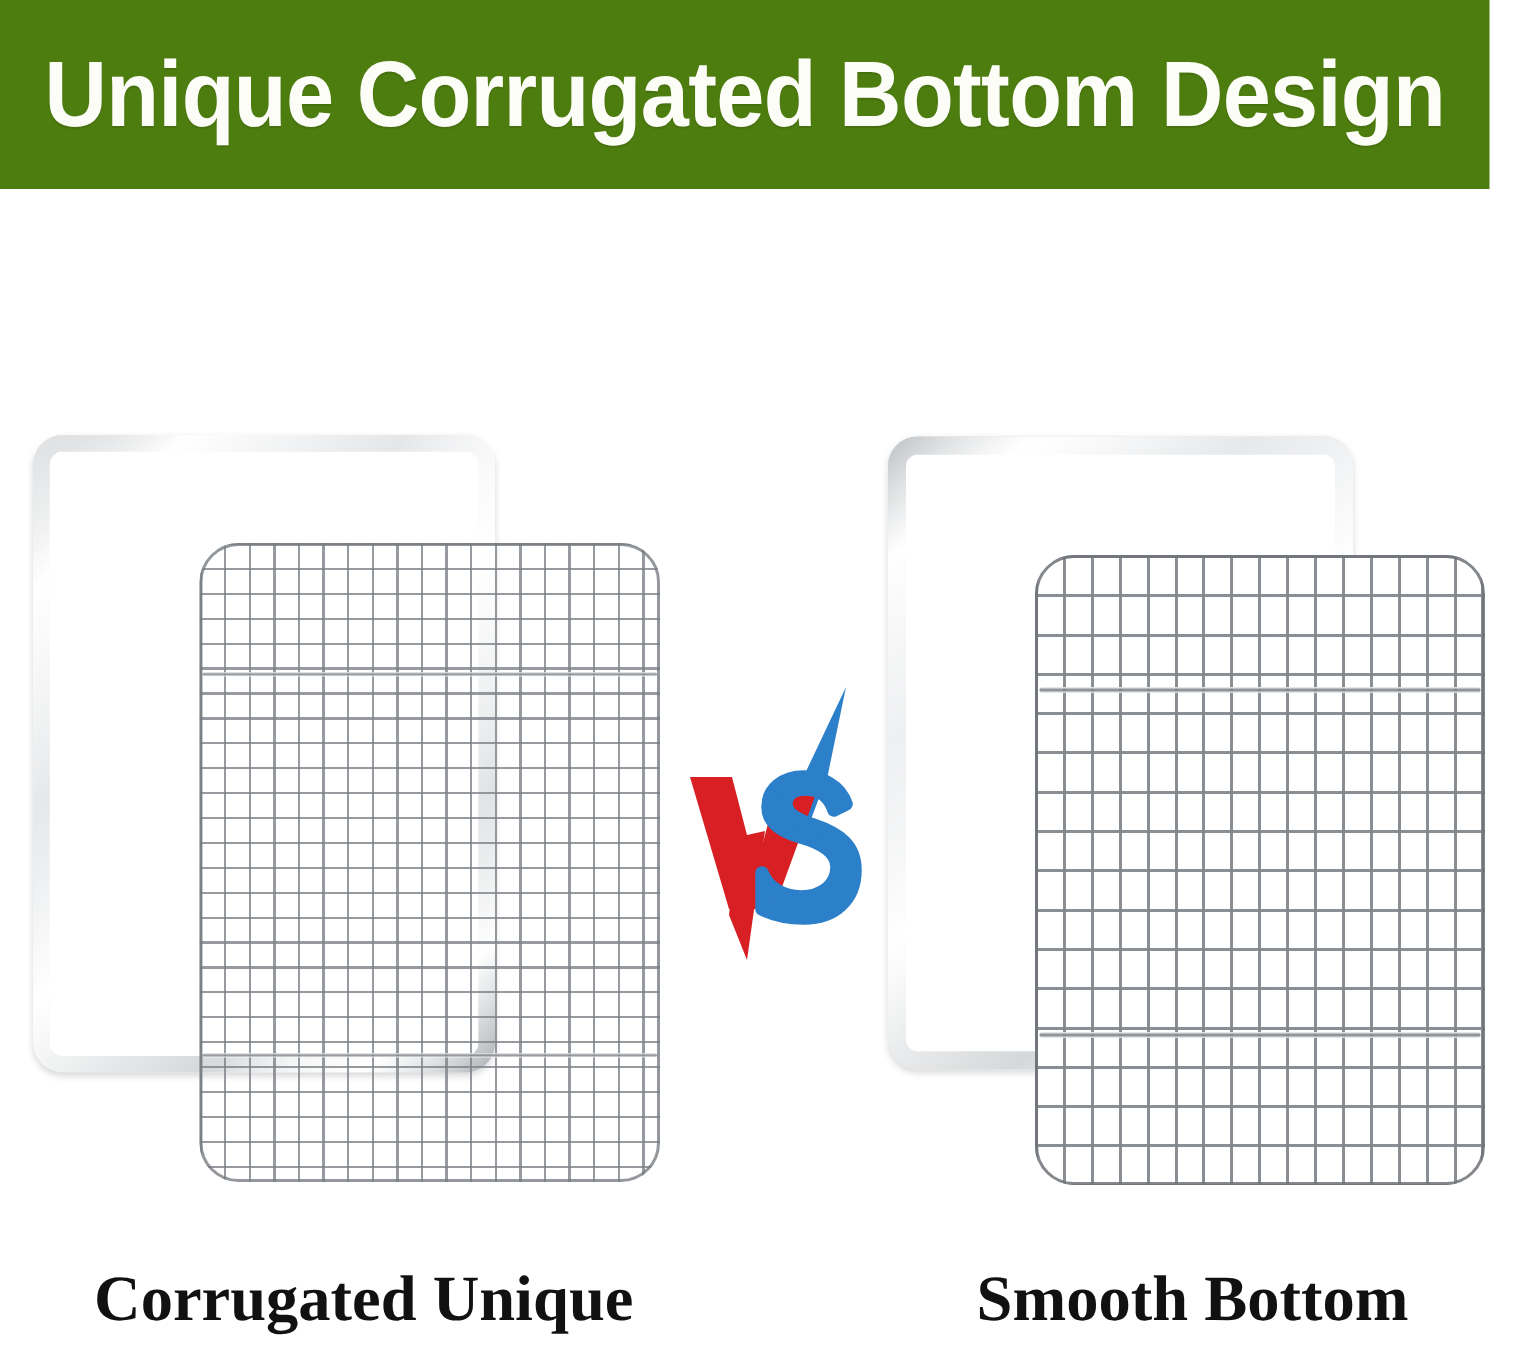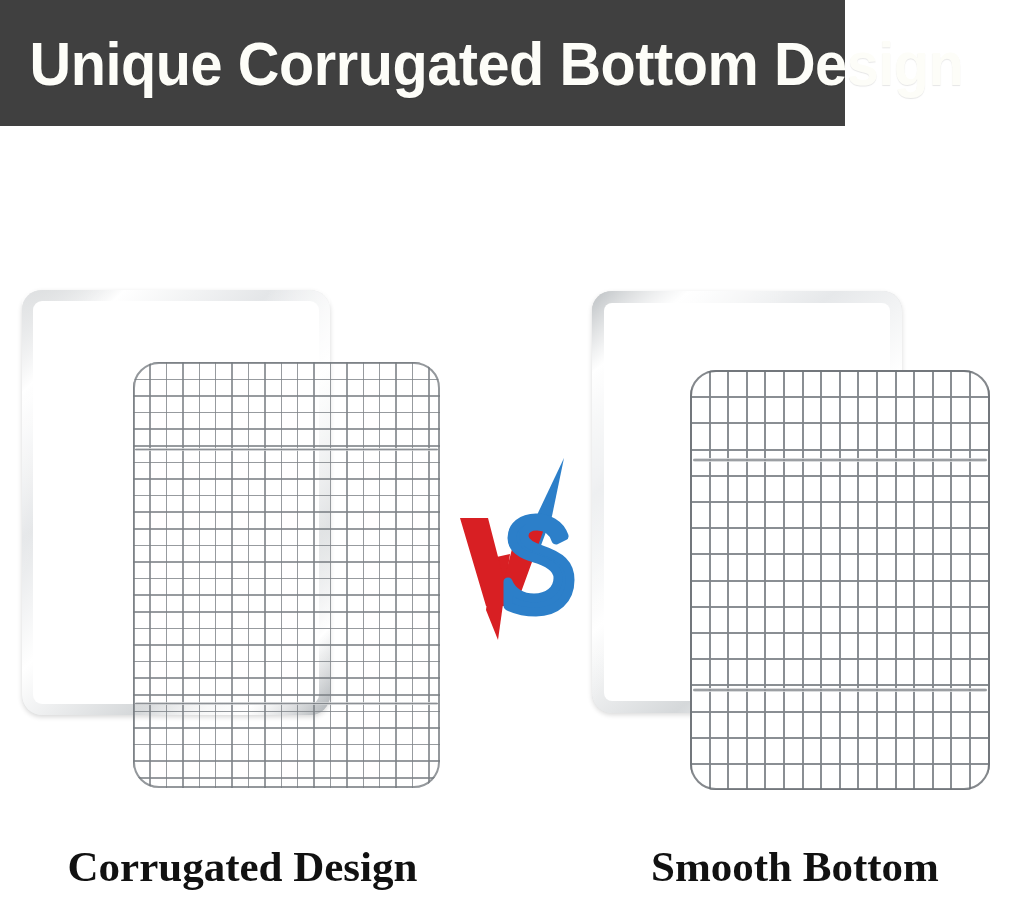--- a/index.html
+++ b/index.html
@@ -16,23 +16,23 @@
     height: 900px;
     background: #ffffff;
     overflow: hidden;
   }
 
   
   #header-banner {
     position: absolute;
     left: 0;
     top: 0;
-    width: 845px;
+    width: 993px;
     height: 126px;
-    background: #404040;
+    background: #4d7c0f;
   }
   #header-title {
     position: absolute;
     left: 0;
     top: 0;
     width: 993px;
     height: 126px;
     display: flex;
     align-items: center;
     justify-content: center;
@@ -346,17 +346,17 @@
                L56,156
                C64,160 74,162 84,162
                C104,162 118,150 118,130
                C118,114 108,106 90,100
                C78,96 72,92 72,86
                C72,80 77,76 85,76
                C94,76 101,81 104,90 Z" fill="#2c7fc9" stroke="#2c7fc9" stroke-width="9" stroke-linejoin="round"></path>
     </svg>
   </div>
 
-  <div id="caption-left" class="caption">Corrugated Design</div>
+  <div id="caption-left" class="caption">Corrugated Unique</div>
 
   <div id="caption-right" class="caption">Smooth Bottom</div>
 
 </div>
 
 </body></html>

